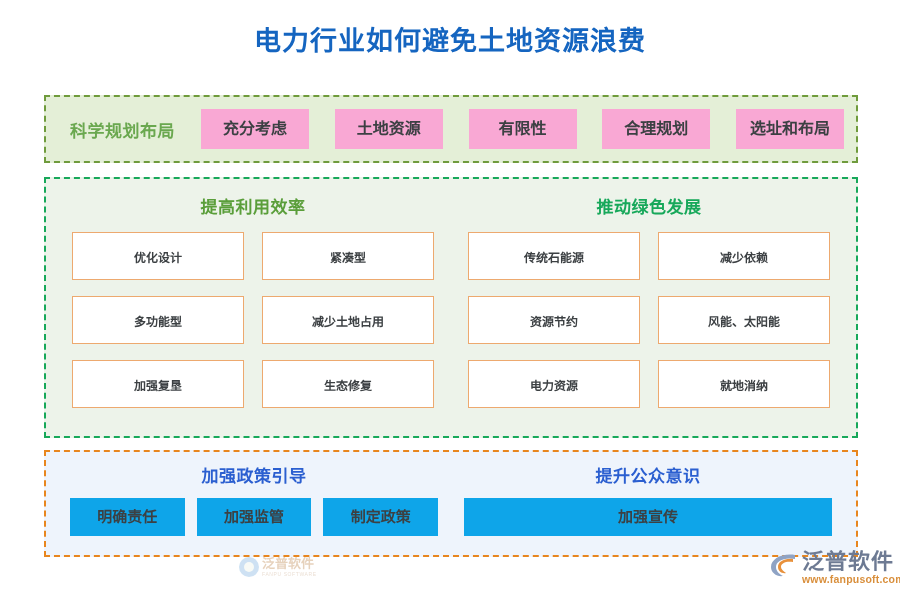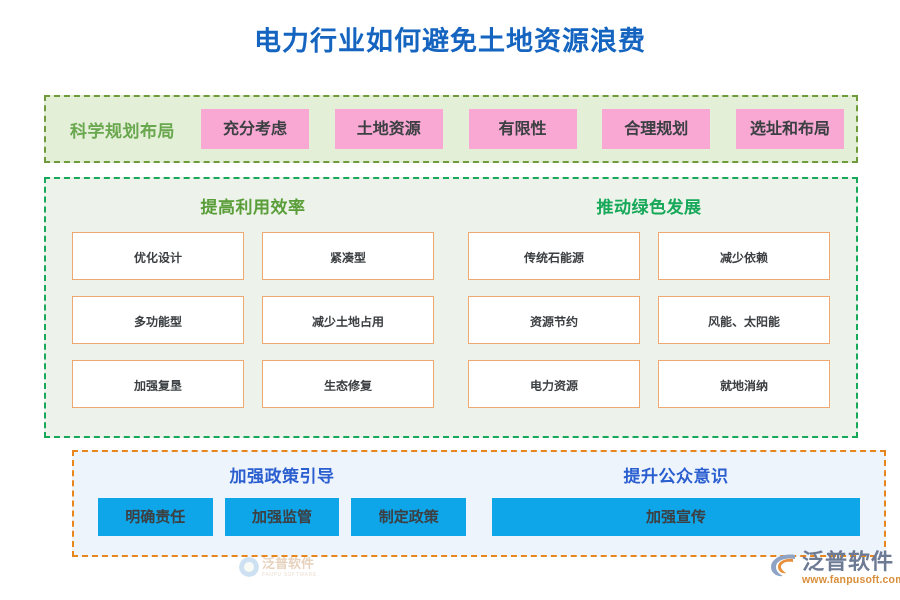--- a/index.html
+++ b/index.html
@@ -139,21 +139,20 @@
   
   .section-blue {
     left: 44px;
     top: 450px;
     width: 814px;
     height: 107px;
     background: #eef4fc;
     border: 2px dashed #e8861e;
     padding: 10px 24px 10px 24px;
     display: flex;
-    margin-left: 28px;
   }
   .blue-col {
     flex: 1;
     display: flex;
     flex-direction: column;
     min-width: 0;
   }
   .blue-col + .blue-col { margin-left: 26px; }
   .col-head-blue {
     text-align: center;

